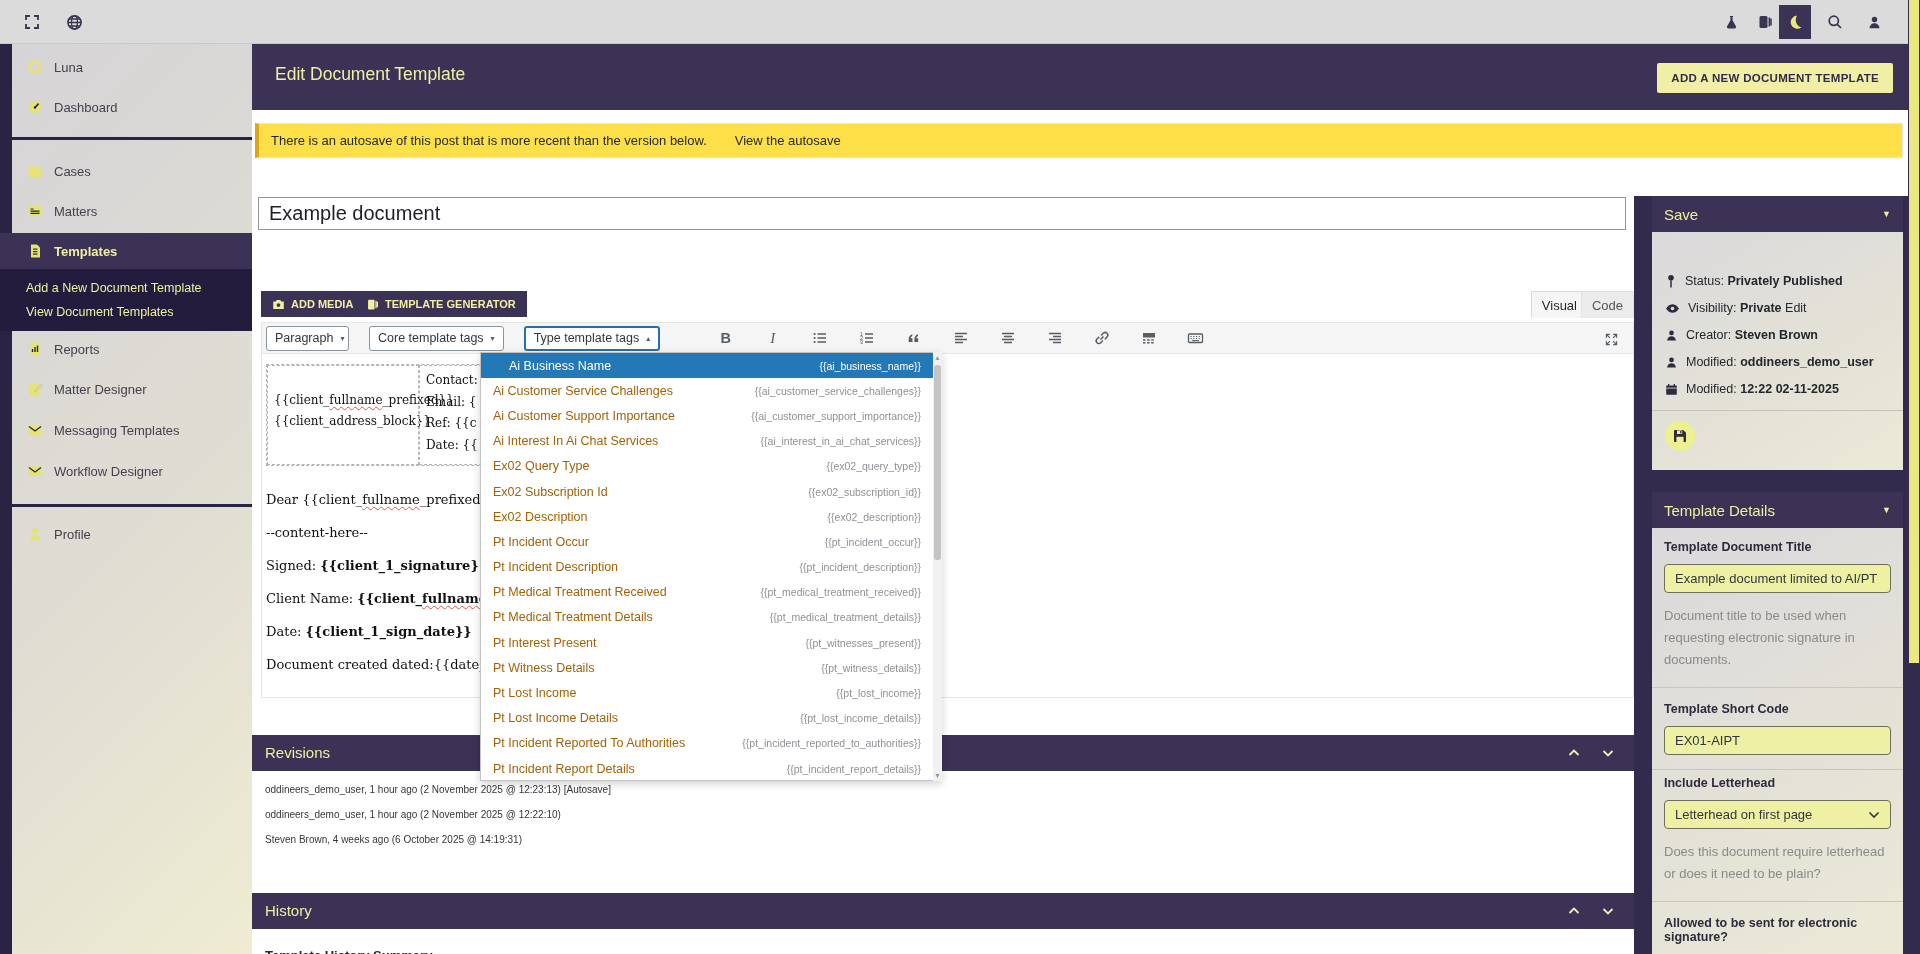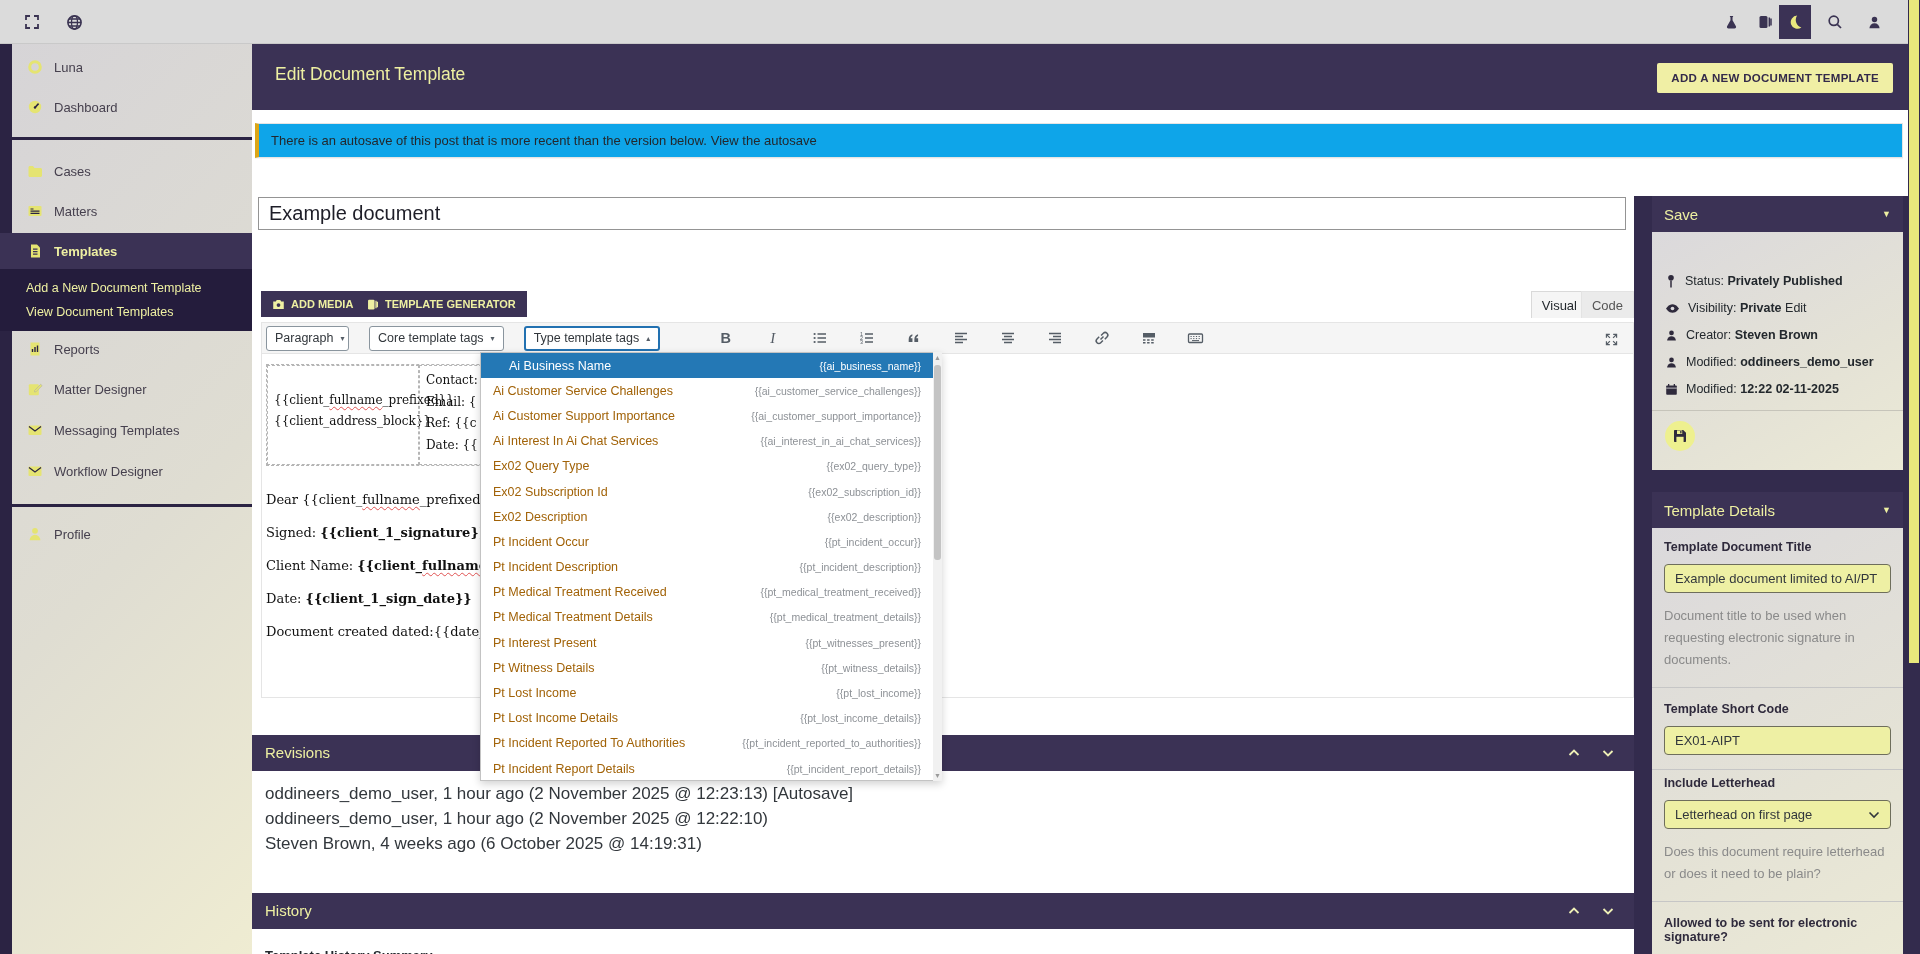--- a/index.html
+++ b/index.html
@@ -35,24 +35,24 @@
     display:flex;align-items:center;cursor:pointer;}
   .subitem.current{font-weight:normal;}
 
   
   .main{position:absolute;left:252px;top:44px;width:1656px;height:910px;background:#fff;overflow:hidden;}
   .page-header{position:absolute;left:0;top:0;width:1656px;height:66px;background:var(--accent-purple);}
   .page-title{position:absolute;left:23px;top:20px;font-size:17.5px;color:var(--accent-yellow);}
   .add-btn{position:absolute;right:15px;top:19px;height:30px;padding:0 14px;background:var(--yellow-btn);
     color:#332a4a;font-size:11.5px;font-weight:bold;letter-spacing:.3px;border:none;border-radius:2px;
     display:flex;align-items:center;cursor:pointer;font-family:"Liberation Sans",sans-serif;}
-  .notice{position:absolute;left:3px;top:79px;width:1648px;height:35px;background:#0ea5e9;
+  .notice{position:absolute;left:3px;top:79px;width:1648px;height:35px;background:#fde047;
     border:1px solid #e5e5e5;border-left:4px solid var(--notice-amber);
     box-shadow:0 1px 1px rgba(0,0,0,.04);display:flex;align-items:center;padding-left:12px;
-    font-size:13px;color:#23282d;}
+    font-size:13px;color:#23282d;gap:24px;}
   .notice a{color:#23282d;text-decoration:none;margin-left:4px;cursor:pointer;}
   .title-input{position:absolute;left:6px;top:153px;width:1368px;height:33px;border:1px solid #949494;
     padding:0 10px;font-size:20px;color:#1e1e28;font-family:"Liberation Sans",sans-serif;background:#fff;}
 
   
   .editor{position:absolute;left:9px;top:247px;width:1373px;}
   .media-row{position:relative;height:26px;}
   .media-btn{position:absolute;top:0;height:26px;background:var(--accent-purple);color:var(--accent-yellow);
     font-size:11px;font-weight:bold;display:flex;align-items:center;gap:6px;padding:0 11px;cursor:pointer;}
   .tab{position:absolute;top:0;height:27px;padding:0 10px;display:flex;align-items:center;
@@ -95,21 +95,21 @@
   .drow.selected .dl,.drow.selected .dt{color:#fff;}
   .dscroll{position:absolute;right:0;top:0;width:9px;height:429px;background:#f1f1f1;}
   .dscroll .arr{position:absolute;left:0;width:9px;height:11px;color:#9a9a9a;font-size:7px;
     display:flex;align-items:center;justify-content:center;}
   .dthumb{position:absolute;left:1px;top:13px;width:7px;height:195px;background:#c4c4c4;border-radius:3px;}
 
   
   .sect-header{position:absolute;width:1382px;height:36px;background:var(--accent-purple);cursor:pointer;}
   .sect-title{position:absolute;left:13px;top:9px;font-size:15px;color:var(--accent-yellow);}
   .chev{position:absolute;top:10px;color:#eef0b6;cursor:pointer;}
-  .rev-entry{position:absolute;left:13px;font-size:17px;color:#32373c;cursor:pointer;white-space:nowrap;}
+  .rev-entry{position:absolute;left:13px;font-size:10px;color:#32373c;cursor:pointer;white-space:nowrap;}
   .hist-partial{position:absolute;left:13px;top:904px;font-size:13px;font-weight:bold;color:#23282d;
     line-height:16px;border-bottom:2px solid #111;}
 
   
   .rightzone{position:absolute;left:1382px;top:152px;width:274px;height:758px;background:var(--bg-dark);z-index:10;}
   .panel{position:absolute;left:18px;width:251px;}
   .phead{height:36px;background:var(--accent-purple);display:flex;align-items:center;
     justify-content:space-between;padding:0 12px;cursor:pointer;}
   .phead .pt{font-size:15px;color:var(--accent-yellow);}
   .phead .pc{font-size:9px;color:var(--accent-yellow);}
@@ -411,20 +411,21 @@
               <div>{{client_address_block}}</div>
             </div>
             <div class="tcell r">
               <div>Contact:</div>
               <div>Email: {</div>
               <div>Ref: {{c</div>
               <div>Date: {{</div>
             </div>
           </div>
           <p style="margin-top:24px"><span>Dear {{client_</span><span class="wavy">fullname</span><span>_prefixed}},</span></p>
+          <p>--content-here--</p>
           <p><span>Signed: </span><span class="btag">{{client_1_signature}}</span></p>
           <p><span>Client Name: </span><span class="btag">{{client_</span><span class="btag wavy">fullname</span><span class="btag">}}</span></p>
           <p><span>Date: </span><span class="btag">{{client_1_sign_date}}</span></p>
           <p>Document created dated:{{date_now_lo</p>
         </div>
 
       </div>
     </div>
 
     <div class="dropdown">

